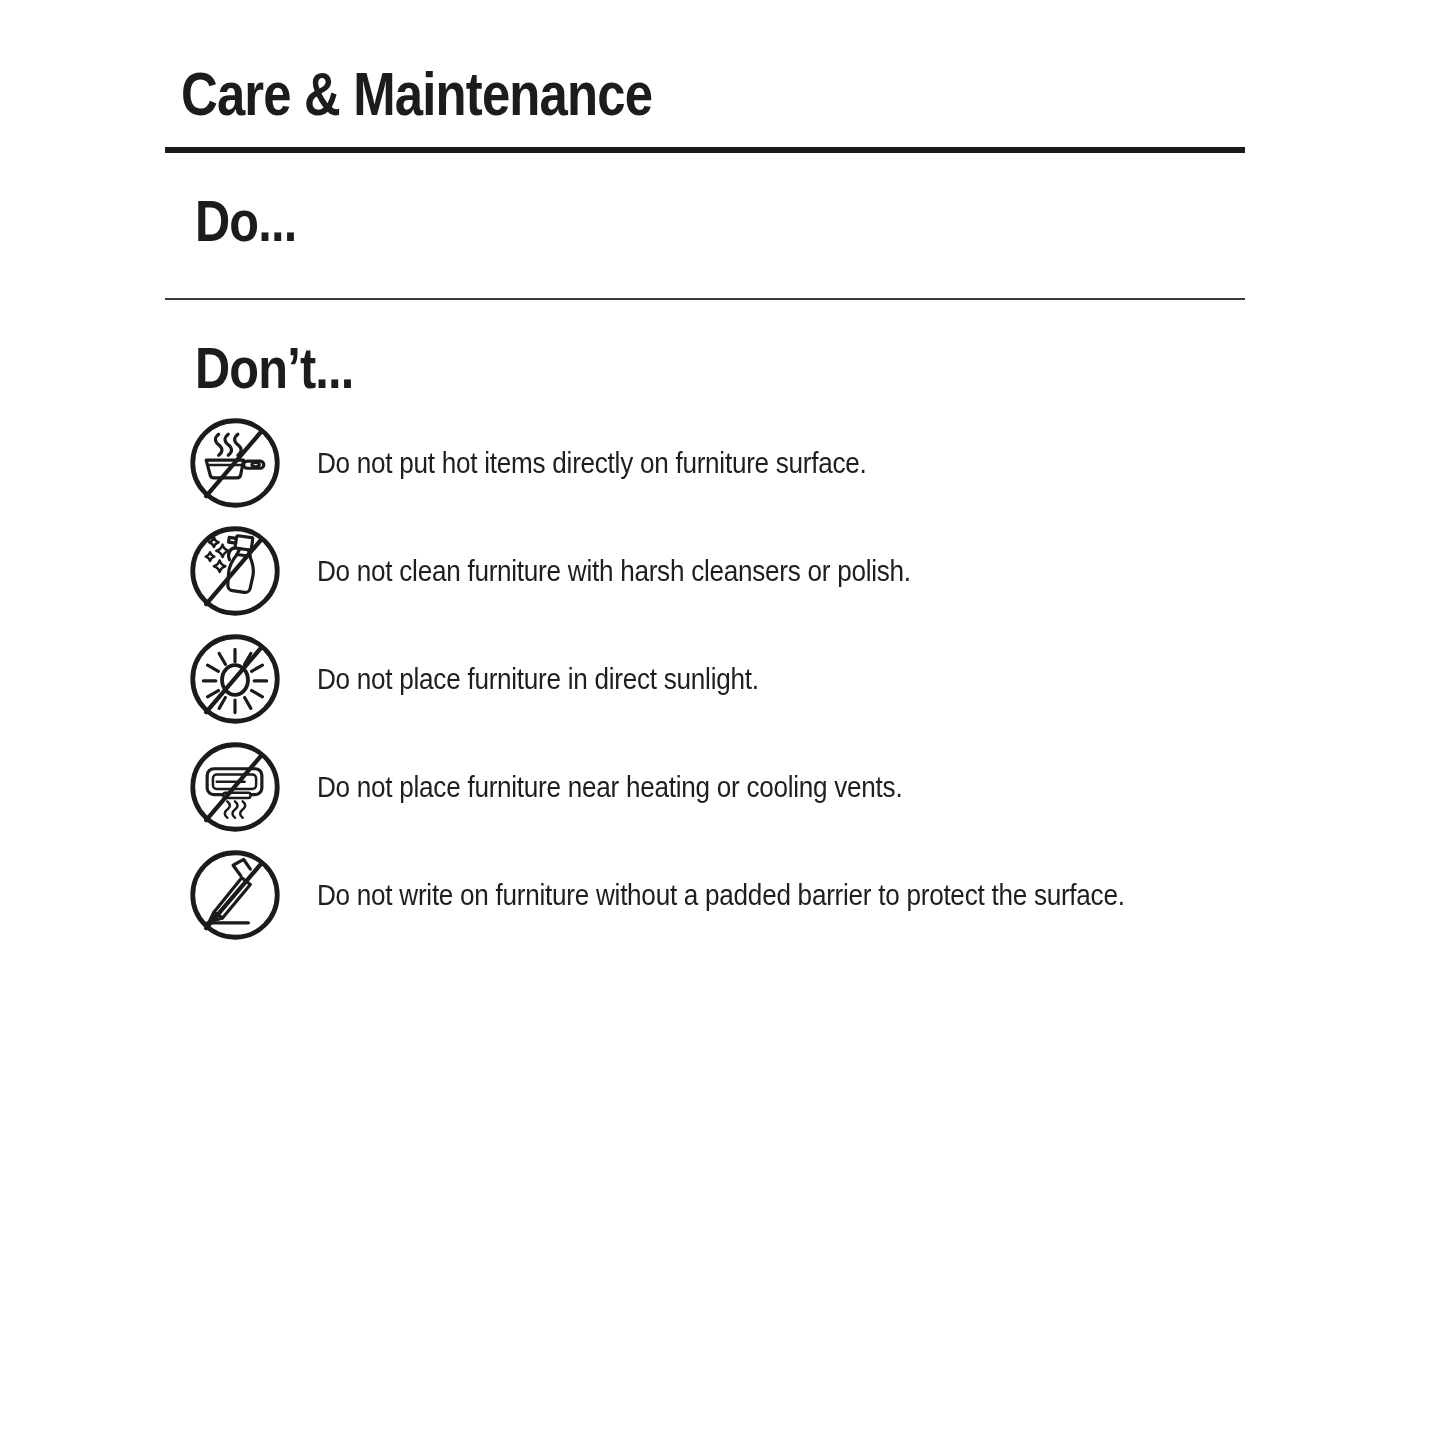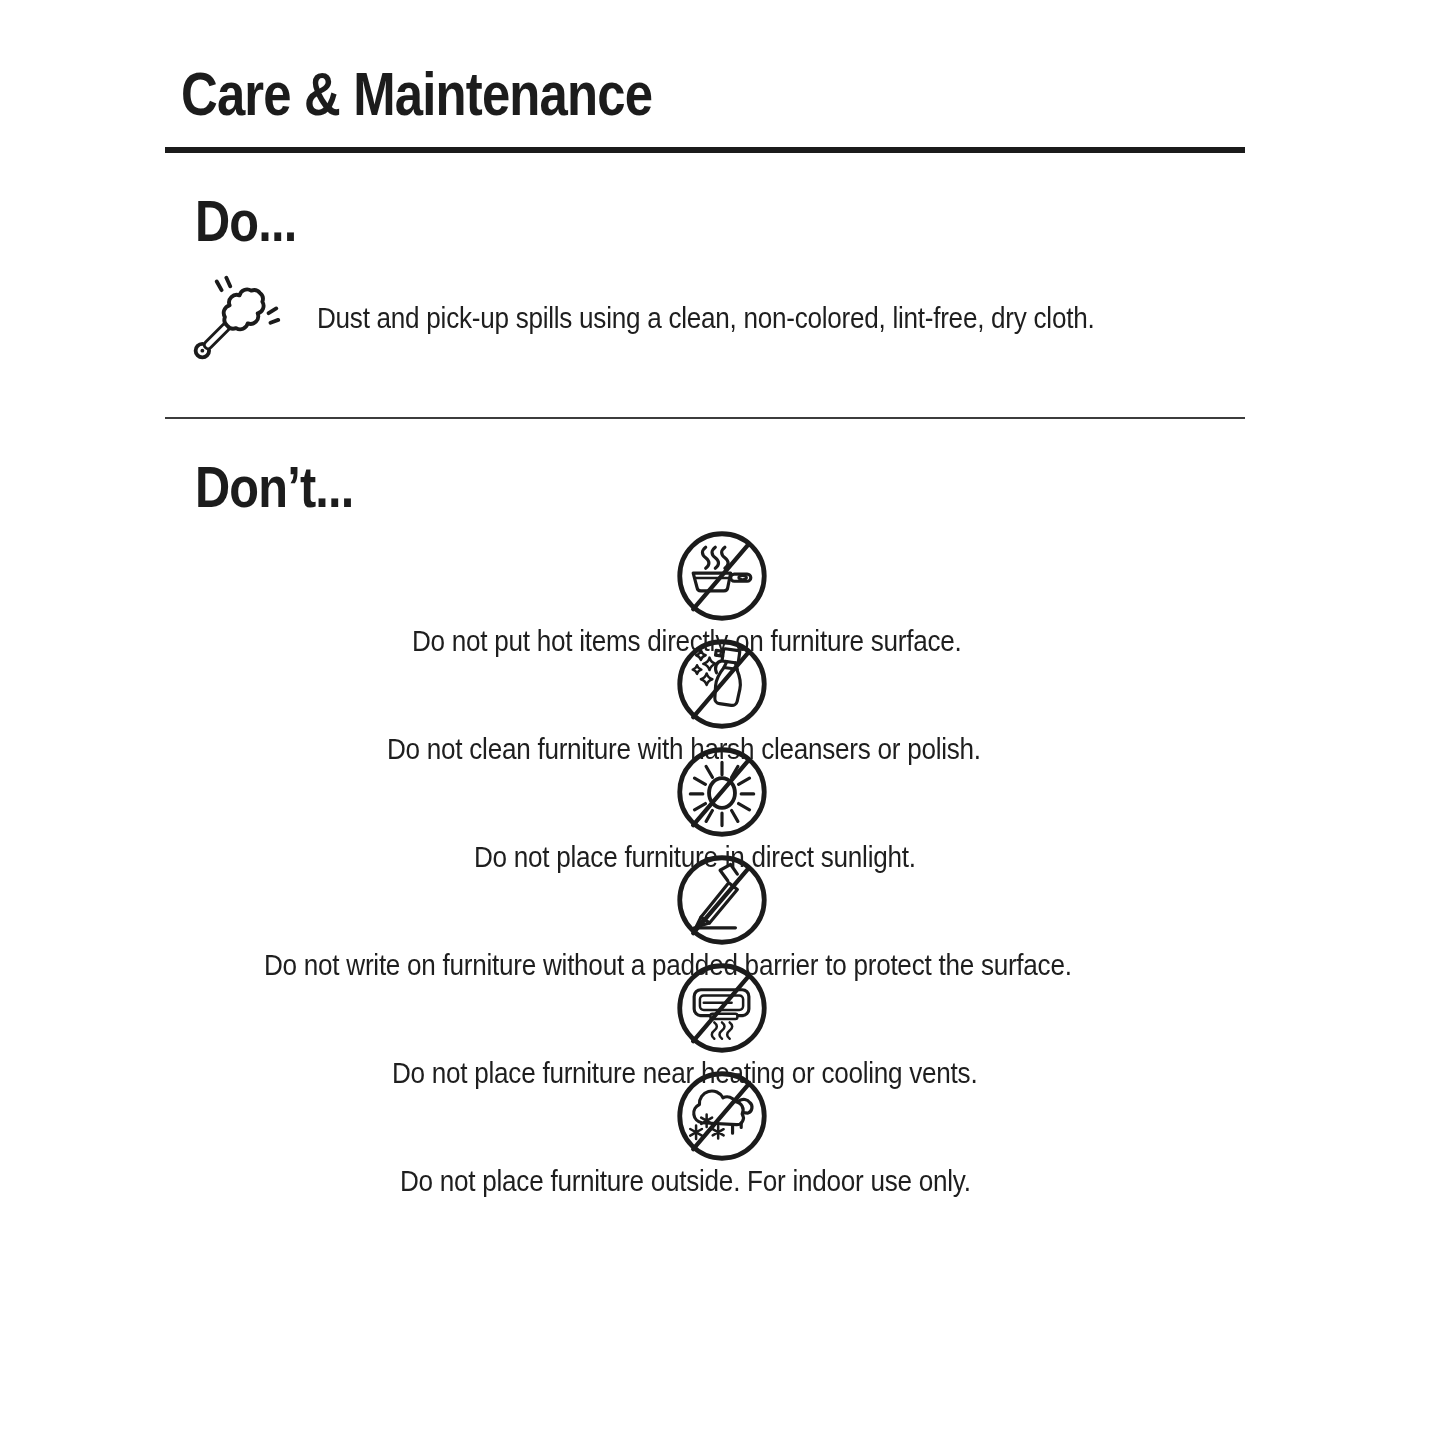--- a/index.html
+++ b/index.html
@@ -13,21 +13,21 @@
     margin:0 0 0 16px; font-size:62px; font-weight:bold; letter-spacing:-1px;
     transform:scaleX(0.82); transform-origin:0 50%; white-space:nowrap; color:#1c1c1c;
   }
   .rule-thick { height:6px; background:#1b1b1b; margin-top:18px; }
   .rule-thin  { height:2px; background:#3c3c3c; margin-top:44px; }
   .section-heading {
     margin:34px 0 8px 30px; font-size:58px; font-weight:bold; letter-spacing:-1px;
     transform:scaleX(0.84); transform-origin:0 50%; white-space:nowrap; color:#1c1c1c;
   }
   .rows-do .row { height:111px; }
-  .rows-dont .row { height:108px;flex-direction:column; }
+  .rows-dont .row { height:108px; }
   .row { display:flex; align-items:center; }
   .icon-box { flex:0 0 96px; width:96px; height:96px; margin-left:22px; }
   .icon-box svg { width:100%; height:100%; display:block; }
   .row-text {
     margin-left:34px; font-size:30px; letter-spacing:-0.3px; color:#1e1e1e;
     transform:scaleX(0.87); transform-origin:0 50%; white-space:nowrap;
   }
   
   .st  { fill:none; stroke:#1b1b1b; stroke-width:4; stroke-linecap:round; stroke-linejoin:round; }
   .st3 { fill:none; stroke:#1b1b1b; stroke-width:3.3; stroke-linecap:round; stroke-linejoin:round; }
@@ -44,33 +44,20 @@
 <div class="page">
   <div class="content">
 
     <h1 class="title">Care &amp; Maintenance</h1>
     <div class="rule-thick"></div>
 
     <div class="section rows-do">
       <h2 class="section-heading">Do...</h2>
 
 
-      <div class="row">
-        <div class="icon-box">
-          <svg viewBox="0 0 100 100">
-            <circle class="st" cx="16" cy="84" r="7"></circle>
-            <circle cx="16" cy="84" r="2" fill="#1b1b1b"></circle>
-            <path class="shaft-outer" d="M 22,78 L 41,59"></path>
-            <path class="shaft-inner" d="M 22,78 L 41,59"></path>
-            <path class="st fw" d="M 76,24 A 8 8 0 0 1 78.5,33.1 A 8 8 0 0 1 73.6,45.2 A 8 8 0 0 1 63.2,55.6 A 8 8 0 0 1 51.1,60.5 A 8 8 0 0 1 42,58 A 8 8 0 0 1 39.5,48.9 A 8 8 0 0 1 44.4,36.8 A 8 8 0 0 1 54.8,26.4 A 8 8 0 0 1 66.9,21.5 A 8 8 0 0 1 76,24 Z"></path>
-            <path class="st" d="M 31,12 L 36,21 M 41,8 L 45,17 M 85,45 L 93,40 M 87,55 L 95,52"></path>
-          </svg>
-        </div>
-        <div class="row-text">Dust and pick-up spills using a clean, non-colored, lint-free, dry cloth.</div>
-      </div>
 
     </div>
 
     <div class="rule-thin"></div>
 
     <div class="section rows-dont">
       <h2 class="section-heading">Don’t...</h2>
 
       <div class="row">
         <div class="icon-box">
@@ -117,58 +104,43 @@
             <line class="slash" x1="78" y1="16.5" x2="20" y2="84.5"></line>
           </svg>
         </div>
         <div class="row-text">Do not place furniture in direct sunlight.</div>
       </div>
 
       <div class="row">
         <div class="icon-box">
           <svg viewBox="0 0 100 100">
             <circle class="circ" cx="50" cy="50" r="44"></circle>
-            <path class="st3" d="M 21,79 H 64"></path>
-            <path class="st3" d="M 56,30 L 48,19 L 59,13 L 66,23"></path>
-            <path class="st3 fw" d="M 57,32 L 66,39 L 37,74 L 28,68 Z"></path>
-            <path class="st2" d="M 34,69 L 60,37"></path>
-            <path class="st3 fw" d="M 28,68 L 23,78 L 37,74 Z"></path>
-            <path class="st2" d="M 23,78 L 31,70"></path>
-            <line class="slash" x1="78" y1="16.5" x2="20" y2="84.5"></line>
-          </svg>
-        </div>
-        <div class="row-text">Do not write on furniture without a padded barrier to protect the surface.</div>
-      </div>
-
-      <div class="row">
-        <div class="icon-box">
-          <svg viewBox="0 0 100 100">
-            <circle class="circ" cx="50" cy="50" r="44"></circle>
             <rect class="st3 fw" x="21" y="31" width="57" height="27" rx="7"></rect>
             <rect class="st2" x="27" y="37" width="45" height="15" rx="4"></rect>
             <path class="st2" d="M 31,44.5 H 60"></path>
             <rect class="st2 fw" x="38" y="56" width="28" height="5.5" rx="2"></rect>
             <path class="st2" d="M 42,65 c 3.5,2.5 3.5,6 0,8.5 c -3.5,2.5 -3.5,6 0,8.5 M 50,65 c 3.5,2.5 3.5,6 0,8.5 c -3.5,2.5 -3.5,6 0,8.5 M 58,65 c 3.5,2.5 3.5,6 0,8.5 c -3.5,2.5 -3.5,6 0,8.5"></path>
             <line class="slash" x1="78" y1="16.5" x2="20" y2="84.5"></line>
           </svg>
         </div>
         <div class="row-text">Do not place furniture near heating or cooling vents.</div>
       </div>
 
       <div class="row">
         <div class="icon-box">
           <svg viewBox="0 0 100 100">
             <circle class="circ" cx="50" cy="50" r="44"></circle>
-            <path class="st3" d="M 66,46 a 7,7 0 0 1 2,-12 a 8,8 0 0 1 11,2 a 6.5,6.5 0 0 1 -2,11 Z"></path>
-            <path class="st3" d="M 70,50 V 62 M 56,42 V 56 M 61,46 V 68"></path>
-            <path class="st3 fw" d="M 29,57 A 10 10 0 0 1 26.5,38 A 13 13 0 0 1 51,31 A 10 10 0 0 1 64,35 A 9 9 0 0 1 71,48 A 7 7 0 0 1 65,59 L 29,57 Z"></path>
-            <path class="st2" d="M 34,48.5 V 61.5 M 28.3,51.75 L 39.7,58.25 M 28.3,58.25 L 39.7,51.75"></path>
-            <path class="st2" d="M 23,60 V 74 M 16.9,63.5 L 29.1,70.5 M 16.9,70.5 L 29.1,63.5"></path>
-            <path class="st2" d="M 46,60.5 V 73.5 M 40.3,63.75 L 51.7,70.25 M 40.3,70.25 L 51.7,63.75"></path>
+            <path class="st3" d="M 21,79 H 64"></path>
+            <path class="st3" d="M 56,30 L 48,19 L 59,13 L 66,23"></path>
+            <path class="st3 fw" d="M 57,32 L 66,39 L 37,74 L 28,68 Z"></path>
+            <path class="st2" d="M 34,69 L 60,37"></path>
+            <path class="st3 fw" d="M 28,68 L 23,78 L 37,74 Z"></path>
+            <path class="st2" d="M 23,78 L 31,70"></path>
             <line class="slash" x1="78" y1="16.5" x2="20" y2="84.5"></line>
           </svg>
         </div>
-        <div class="row-text">Do not place furniture outside. For indoor use only.</div>
+        <div class="row-text">Do not write on furniture without a padded barrier to protect the surface.</div>
       </div>
+
     </div>
 
   </div>
 </div>
 
 </body></html>

